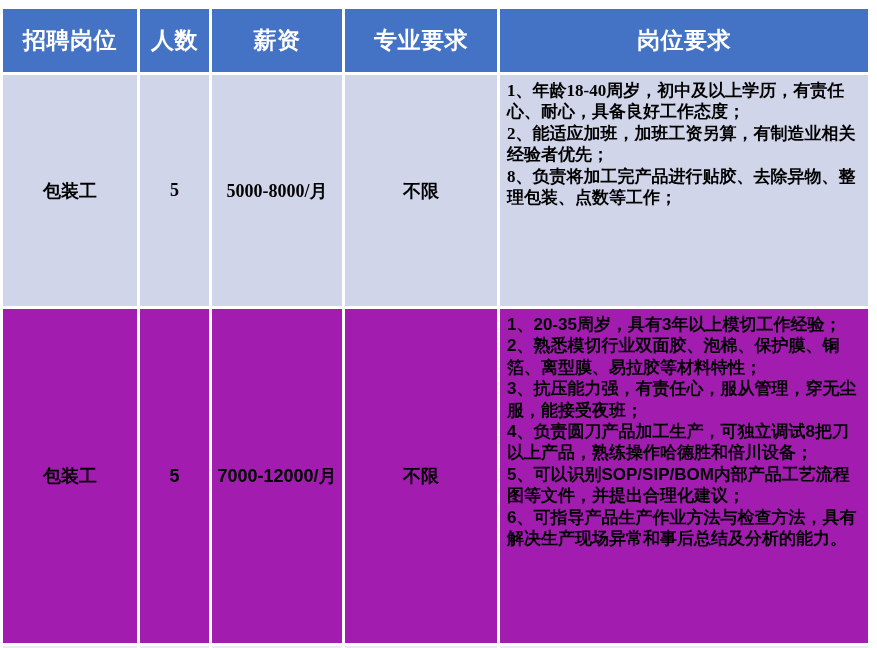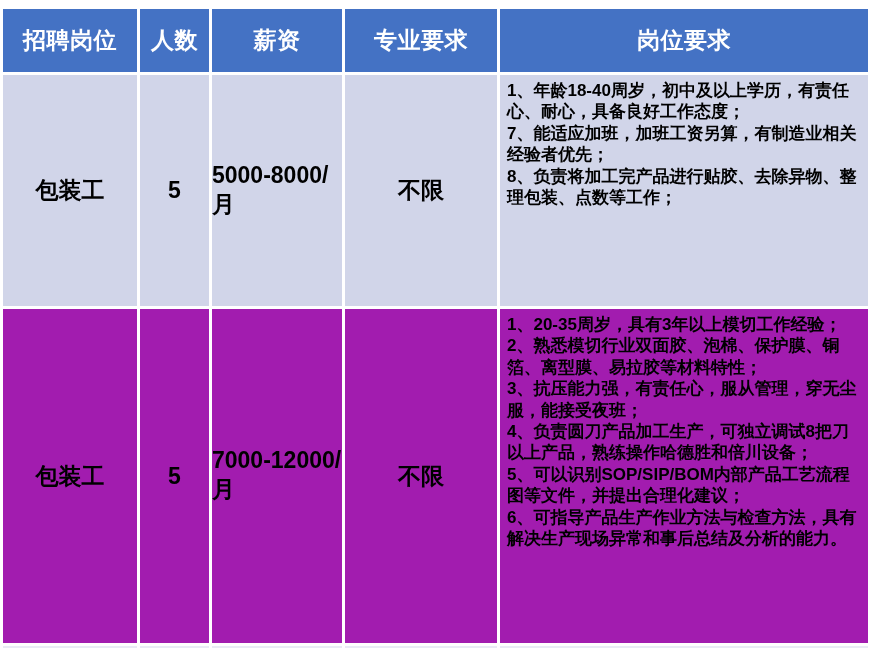--- a/index.html
+++ b/index.html
@@ -32,24 +32,24 @@
     font-weight: bold;
     color: #000000;
     overflow: hidden;
   }
   .th {
     background: #4472C4;
     color: #ffffff;
     font-size: 23px;
     letter-spacing: 0.5px;
   }
-  .r1 { background: #D1D5E9; }
+  .r1 { background: #D1D5E9; font-family: Liberation Serif, serif; }
   .r2 { background: #a21caf; }
   .r3 { background: #E9EAF5; }
-  .info { font-size: 23px; }
+  .info { font-size: 18px; }
   .req {
     display: block;
     text-align: left;
     padding: 5px 3px 5px 7px;
     font-size: 17px;
     line-height: 21.4px;
   }
   .req p { margin: 0; }
 </style>
 </head>
@@ -62,21 +62,21 @@
   <div class="cell th">薪资</div>
   <div class="cell th">专业要求</div>
   <div class="cell th">岗位要求</div>
 
   <div class="cell info r1">包装工</div>
   <div class="cell info r1">5</div>
   <div class="cell info r1">5000-8000/月</div>
   <div class="cell info r1">不限</div>
   <div class="cell req r1">
     <p>1、年龄18-40周岁，初中及以上学历，有责任心、耐心，具备良好工作态度；</p>
-    <p>7、能适应加班，加班工资另算，有制造业相关经验者优先；</p>
+    <p>2、能适应加班，加班工资另算，有制造业相关经验者优先；</p>
     <p>8、负责将加工完产品进行贴胶、去除异物、整理包装、点数等工作；</p>
   </div>
 
   <div class="cell info r2">包装工</div>
   <div class="cell info r2">5</div>
   <div class="cell info r2">7000-12000/月</div>
   <div class="cell info r2">不限</div>
   <div class="cell req r2">
     <p>1、20-35周岁，具有3年以上模切工作经验；</p>
     <p>2、熟悉模切行业双面胶、泡棉、保护膜、铜箔、离型膜、易拉胶等材料特性；</p>

